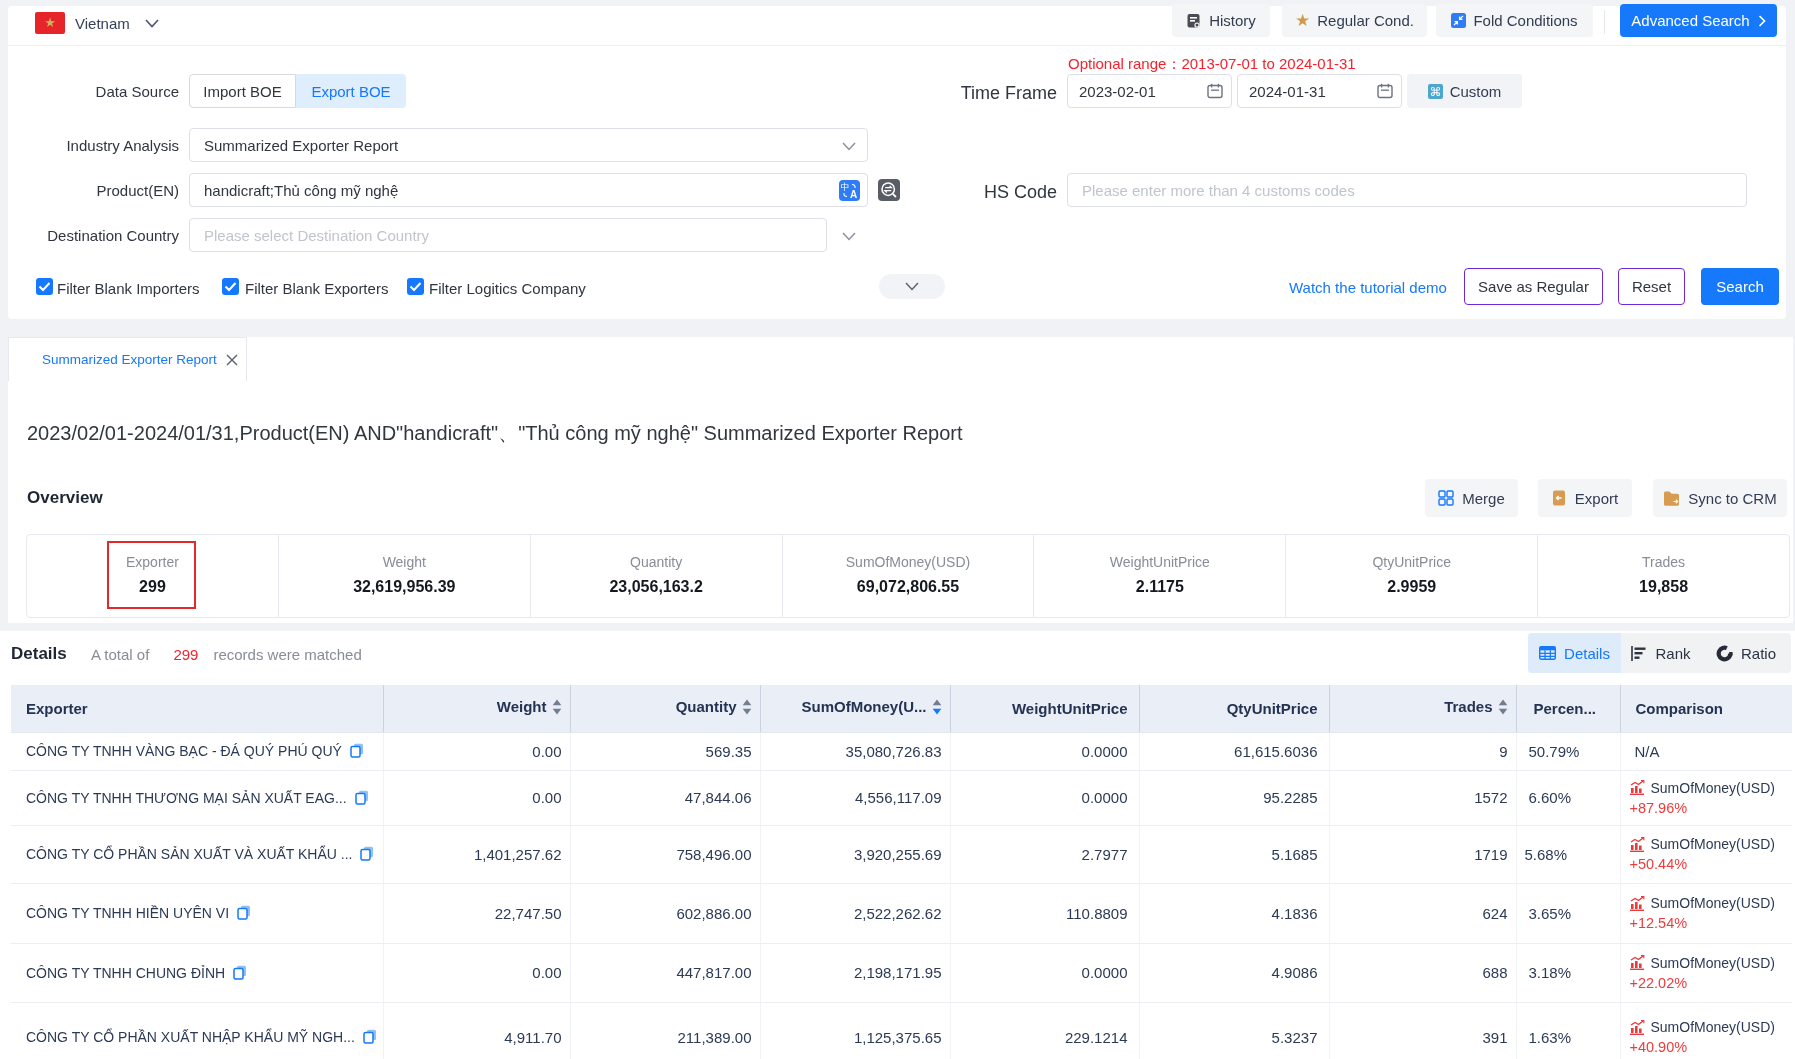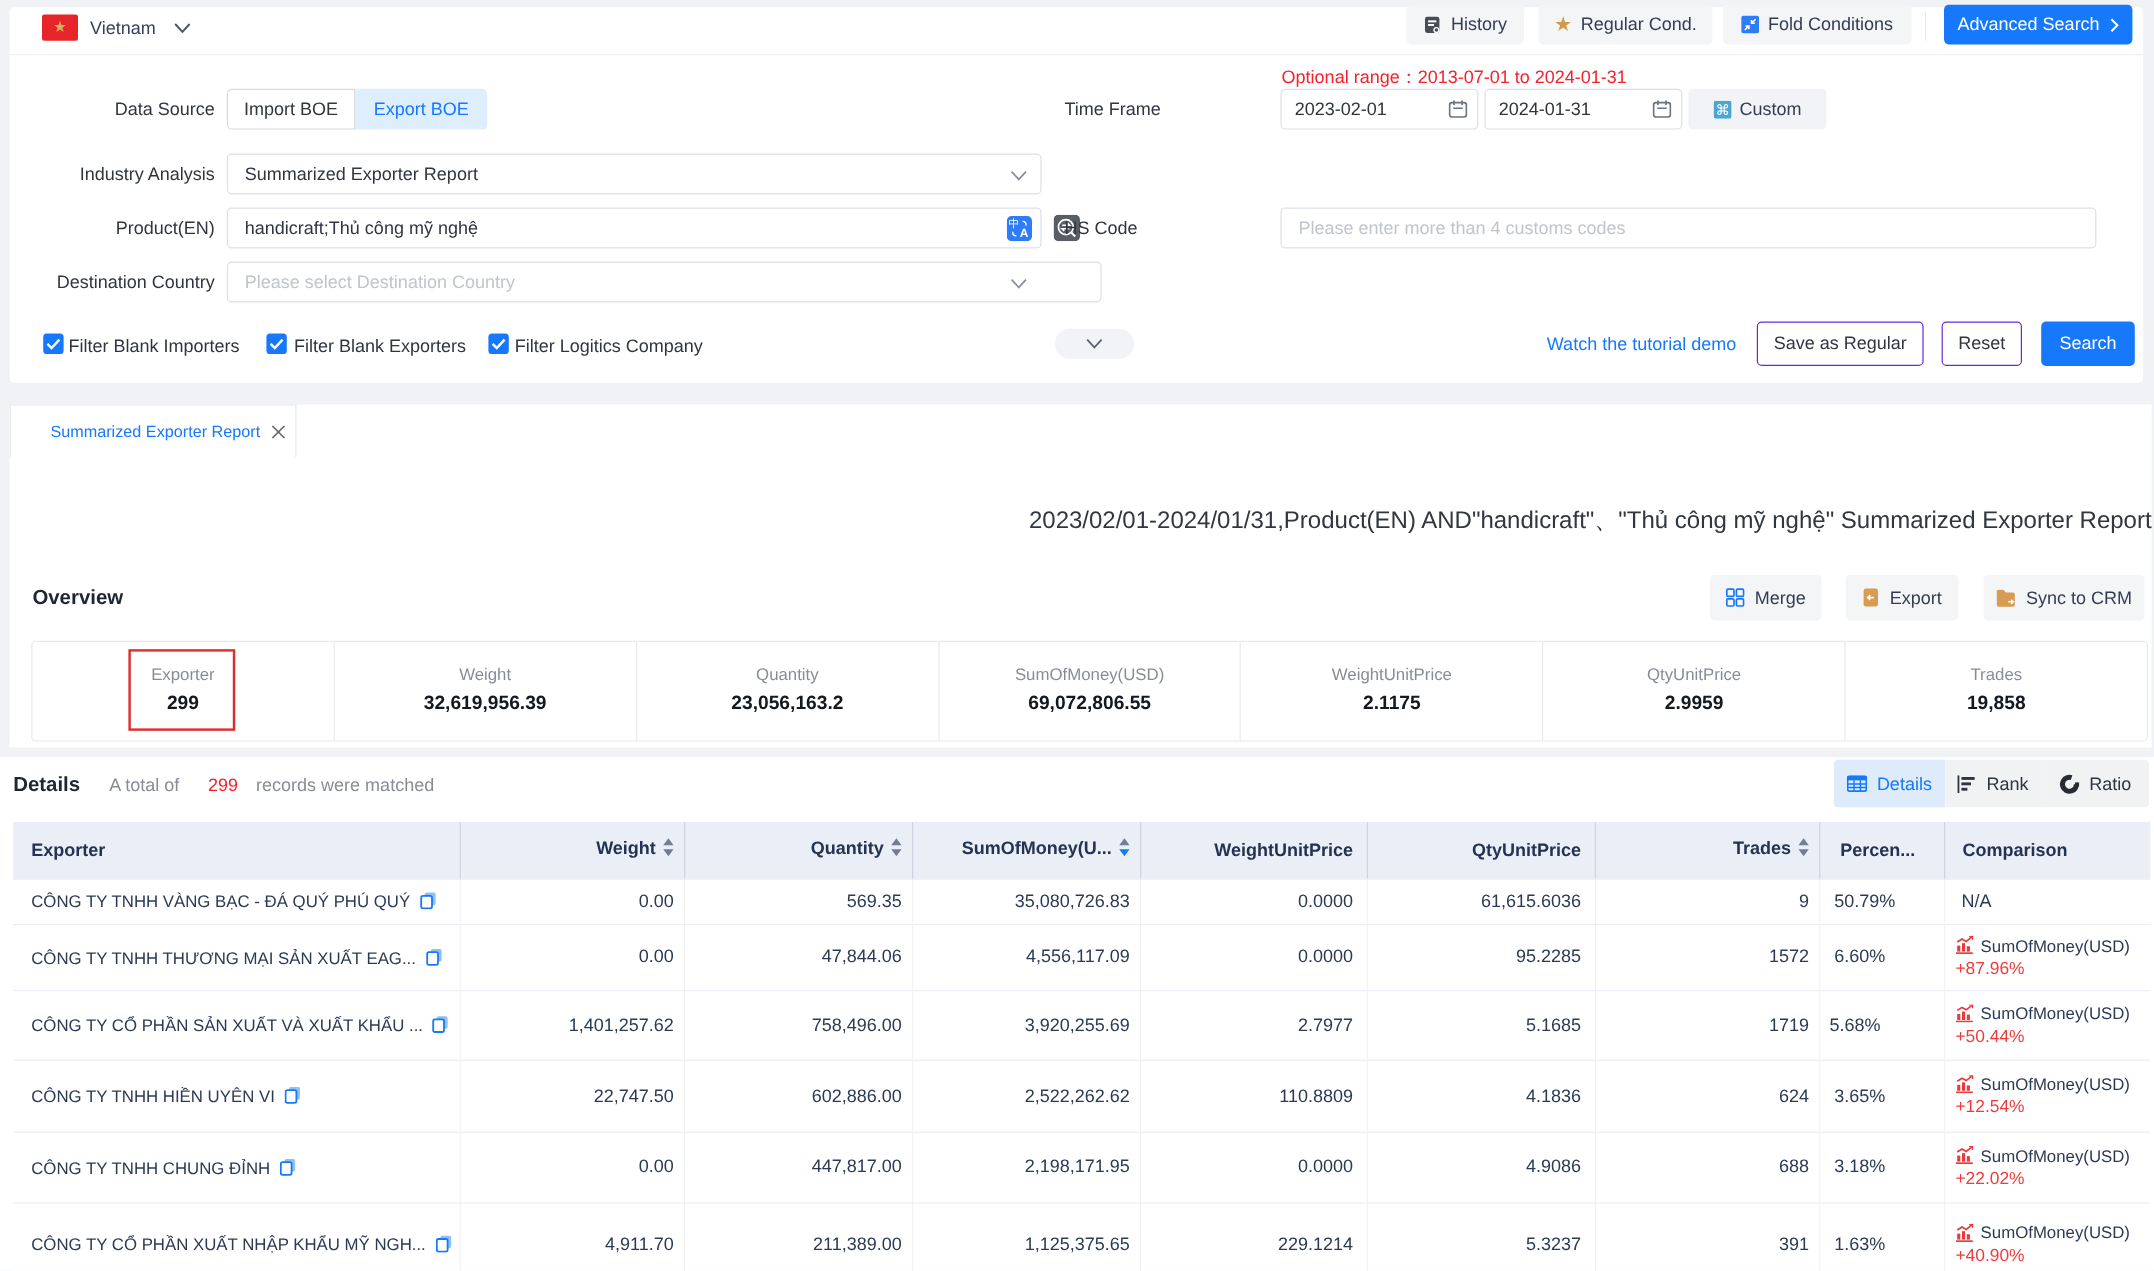--- a/index.html
+++ b/index.html
@@ -12,38 +12,38 @@
 #cardA { position:absolute; left:8px; top:6px; width:1778px; height:313px; background:#fff; border-radius:4px; }
 #topbar { position:absolute; left:0; top:0; width:1778px; height:40px; border-bottom:1px solid #f0f0f0; }
 .flag { position:absolute; left:27px; top:6px; width:30px; height:22px; background:#e5252a; border-radius:2px; text-align:center; line-height:22px; font-size:13px; color:#d3b05c; }
 .vn { position:absolute; left:67px; top:9px; font-size:15px; font-weight:400; color:#36415a; }
 .gbtn { position:absolute; top:-2px; height:33px; background:#f4f5f7; border-radius:4px; display:flex; align-items:center; justify-content:center; font-size:15px; color:#323c52; gap:7px; }
 #btn-adv { position:absolute; left:1612px; top:-2px; width:157px; height:33px; background:#1678fa; color:#fff; border-radius:4px; display:flex; align-items:center; justify-content:center; font-size:15px; gap:8px; }
 .vsep { position:absolute; left:1596px; top:4px; width:1px; height:24px; background:#e7e8eb; }
 
 
 .lbl { position:absolute; left:1px; width:170px; text-align:right; font-size:15px; color:#303540; }
-.lblr { position:absolute; left:879px; width:170px; font-size:15px; color:#303540; }
+.lblr { position:absolute; left:879px; width:170px; text-align:right; font-size:18px; color:#303540; }
 .inp { position:absolute; background:#fff; border:1px solid #dcdfe5; border-radius:4px; font-size:15px; color:#303540; display:flex; align-items:center; }
 .ph { color:#c0c4cc; }
 .red { position:absolute; left:1060px; top:49px; font-size:15px; color:#f5222d; }
 .seg-imp { position:absolute; left:181px; top:68px; width:107px; height:34px; border:1px solid #d9d9d9; border-radius:4px 0 0 4px; display:flex; align-items:center; justify-content:center; font-size:15px; color:#303540; background:#fff; }
 .seg-exp { position:absolute; left:288px; top:68px; width:110px; height:34px; border-radius:0 4px 4px 0; display:flex; align-items:center; justify-content:center; font-size:15px; color:#1677ff; background:#dfeefd; }
 .cb { position:absolute; width:17px; height:17px; background:#1677ff; border-radius:3px; }
 .cbl { position:absolute; font-size:15px; color:#303540; }
 .pill { position:absolute; left:871px; top:268px; width:66px; height:25px; background:#f2f3f6; border-radius:13px; display:flex; align-items:center; justify-content:center; }
 .linkblue { position:absolute; left:1281px; top:273px; font-size:15px; color:#1678fa; }
 .wbtn { position:absolute; top:262px; height:37px; background:#fff; border:1px solid #6d28d9; border-radius:4px; display:flex; align-items:center; justify-content:center; font-size:15px; color:#303540; }
 #btn-search { position:absolute; left:1693px; top:262px; width:78px; height:37px; background:#1678fa; border-radius:4px; display:flex; align-items:center; justify-content:center; font-size:15px; color:#fff; }
 
 
 #cardB { position:absolute; left:8px; top:337px; width:1785px; height:286px; background:#fff; }
 #tab { position:absolute; left:0px; top:0px; width:239px; height:44px; white-space:nowrap; overflow:hidden; background:#fff; border:1px solid #e6e9ee; border-bottom:none; display:flex; align-items:center; }
 #tab .t { margin-left:33px; font-size:13.5px; color:#1678fa; white-space:nowrap; }
-#title { position:absolute; left:0; top:83px; width:1785px; text-align:right; font-size:20px; color:#31363f; padding-left:19px; }
+#title { position:absolute; left:0; top:83px; width:1785px; text-align:left; font-size:20px; color:#31363f; padding-left:19px; }
 #ovh { position:absolute; left:19px; top:151px; font-size:17px; font-weight:700; color:#1f2633; }
 .obtn { position:absolute; top:142px; height:38px; background:#f4f5f7; border-radius:4px; display:flex; align-items:center; justify-content:center; font-size:15px; color:#323c52; gap:8px; }
 #stats { position:absolute; left:18px; top:197px; width:1764px; height:84px; border:1px solid #e6e9ef; border-radius:4px; display:flex; }
 .stat { flex:1; position:relative; text-align:center; }
 .stat + .stat { border-left:1px solid #e8eaef; }
 .stat .l { margin-top:19px; font-size:14px; color:#878c96; }
 .stat .v { margin-top:8px; font-size:16px; font-weight:700; color:#14181f; }
 #redbox { position:absolute; left:80px; top:6px; width:89px; height:68px; border:2px solid #e02b2b; }
 
 
@@ -163,21 +163,21 @@
           <circle cx="10.2" cy="10.2" r="6.2" fill="none" stroke="#fff" stroke-width="1.5"></circle>
           <line x1="14.8" y1="14.8" x2="18" y2="18" stroke="#fff" stroke-width="1.8"></line>
           <path d="M7.2 8.7 h6.2 l-1.8 -1.8 M13.2 11.7 h-6.2 l1.8 1.8" fill="none" stroke="#fff" stroke-width="1.3"></path>
         </svg>
     </div>
 
     <div class="lblr" style="top:176px;">HS Code</div>
     <div class="inp ph" style="left:1059px;top:167px;width:680px;height:34px;padding-left:14px;">Please enter more than 4 customs codes</div>
 
     <div class="lbl" style="top:221px;">Destination Country</div>
-    <div class="inp ph" style="left:181px;top:212px;width:729px;height:34px;padding-left:14px;">Please select Destination Country
+    <div class="inp ph" style="left:181px;top:212px;width:638px;height:34px;padding-left:14px;">Please select Destination Country
       <svg class="abs" style="left:652px;top:13px" width="14" height="9">
           <polyline points="1,1 7,7.5 13,1" fill="none" stroke="#8a909c" stroke-width="1.5"></polyline>
         </svg>
     </div>
 
     <div class="cb" style="left:28px;top:272px;"><svg width="17" height="17">
           <polyline points="3.5,8.5 7,12 13.5,5" fill="none" stroke="#fff" stroke-width="2"></polyline>
         </svg></div>
     <div class="cbl" style="left:49px;top:274px;">Filter Blank Importers</div>
     <div class="cb" style="left:214px;top:272px;"><svg width="17" height="17">

